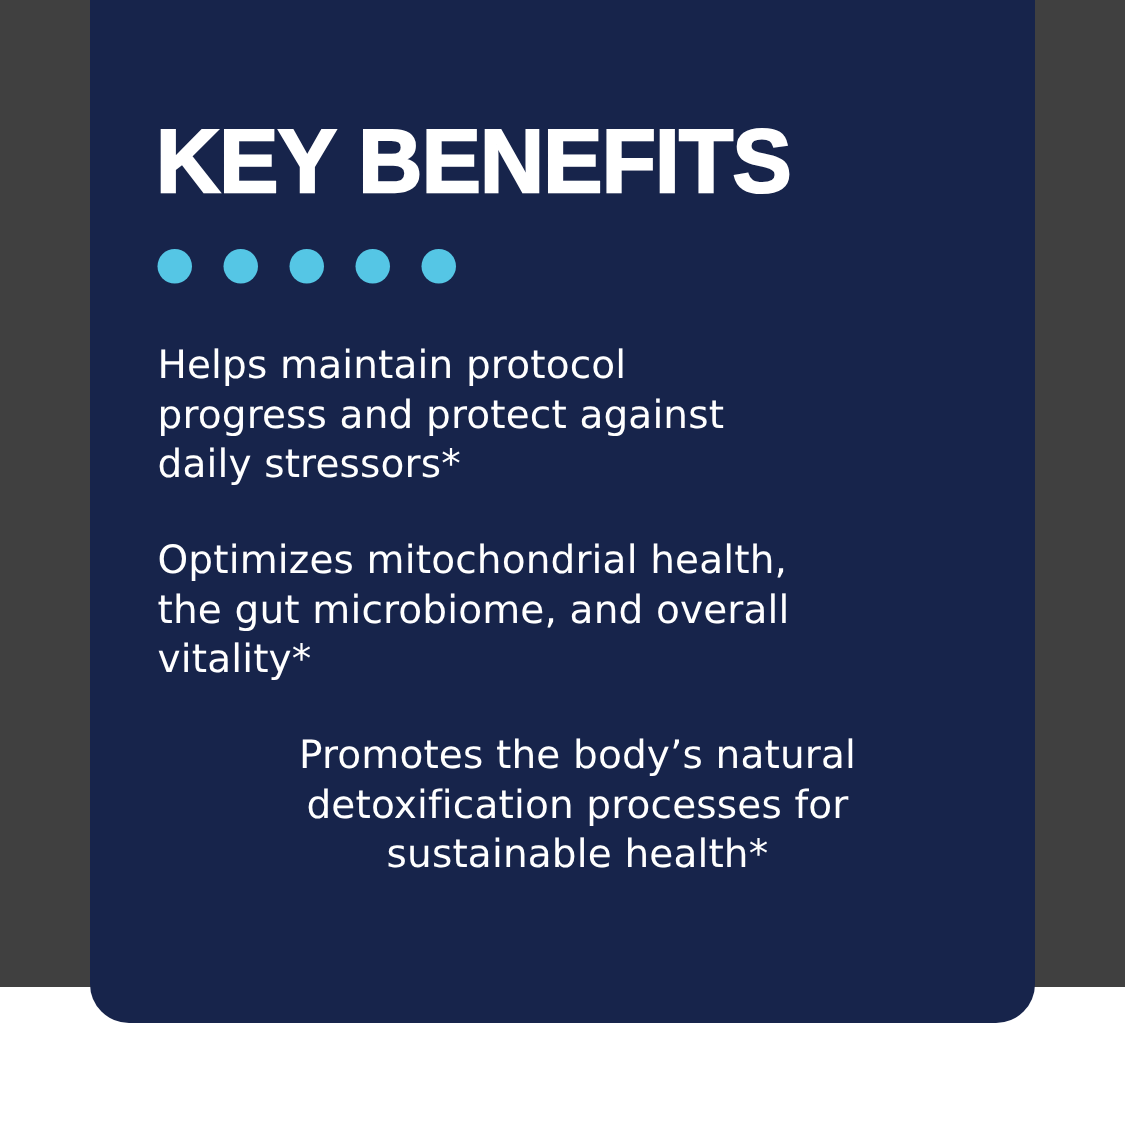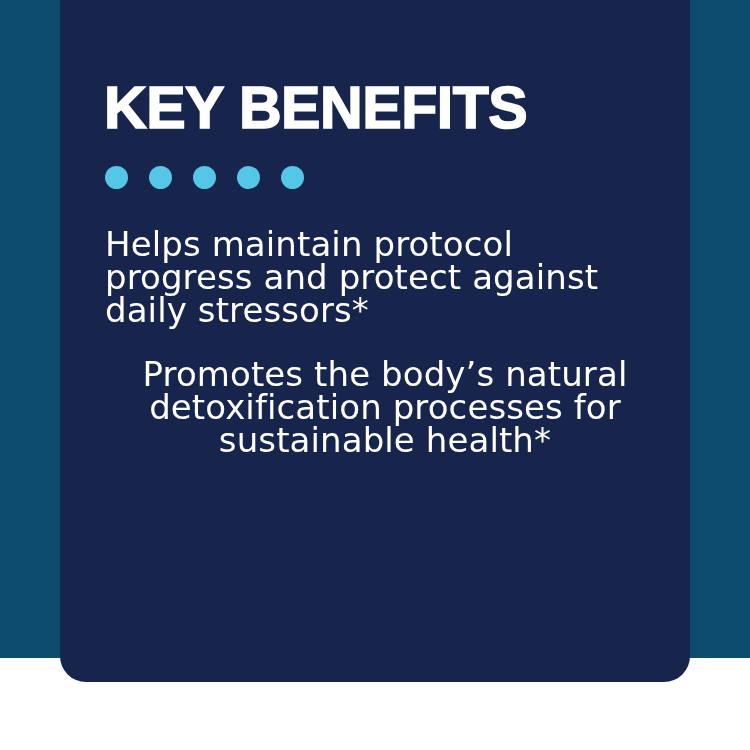--- a/index.html
+++ b/index.html
@@ -11,21 +11,21 @@
     height: 750px;
     background: #ffffff;
     font-family: "Liberation Sans", "DejaVu Sans", sans-serif;
     overflow: hidden;
   }
 
   .stage {
     position: relative;
     width: 750px;
     height: 658px;
-    background: #0c4a6e;
+    background: #404040;
   }
 
   
   .benefits-card {
     position: absolute;
     left: 60px;
     top: 0px;
     width: 630px;
     height: 682px;
     background: #17244b;
@@ -79,21 +79,21 @@
     left: 45px;
     top: 228px;
     width: 560px;
     margin: 0;
     padding: 0;
     list-style: none;
   }
   .benefit-item {
     color: #ffffff;
     font-family: "DejaVu Sans", "Liberation Sans", sans-serif;
-    font-size: 34px;
+    font-size: 26px;
     font-weight: 400;
     line-height: 33px;
     letter-spacing: 0.1px;
     margin: 0 0 31px 0;
     white-space: pre-line;
   }
   .benefit-item:last-child {
     margin-bottom: 0;
     text-align: center;
   }
@@ -112,20 +112,23 @@
       <span class="dot"></span>
       <span class="dot"></span>
       <span class="dot"></span>
       <span class="dot"></span>
     </div>
 
     <ul class="benefit-list">
       <li class="benefit-item">Helps maintain protocol
 progress and protect against
 daily stressors*</li>
+      <li class="benefit-item">Optimizes mitochondrial health,
+the gut microbiome, and overall
+vitality*</li>
       <li class="benefit-item">Promotes the body’s natural
 detoxification processes for
 sustainable health*</li>
     </ul>
 
   </section>
 
 </div>
 
 </body></html>

